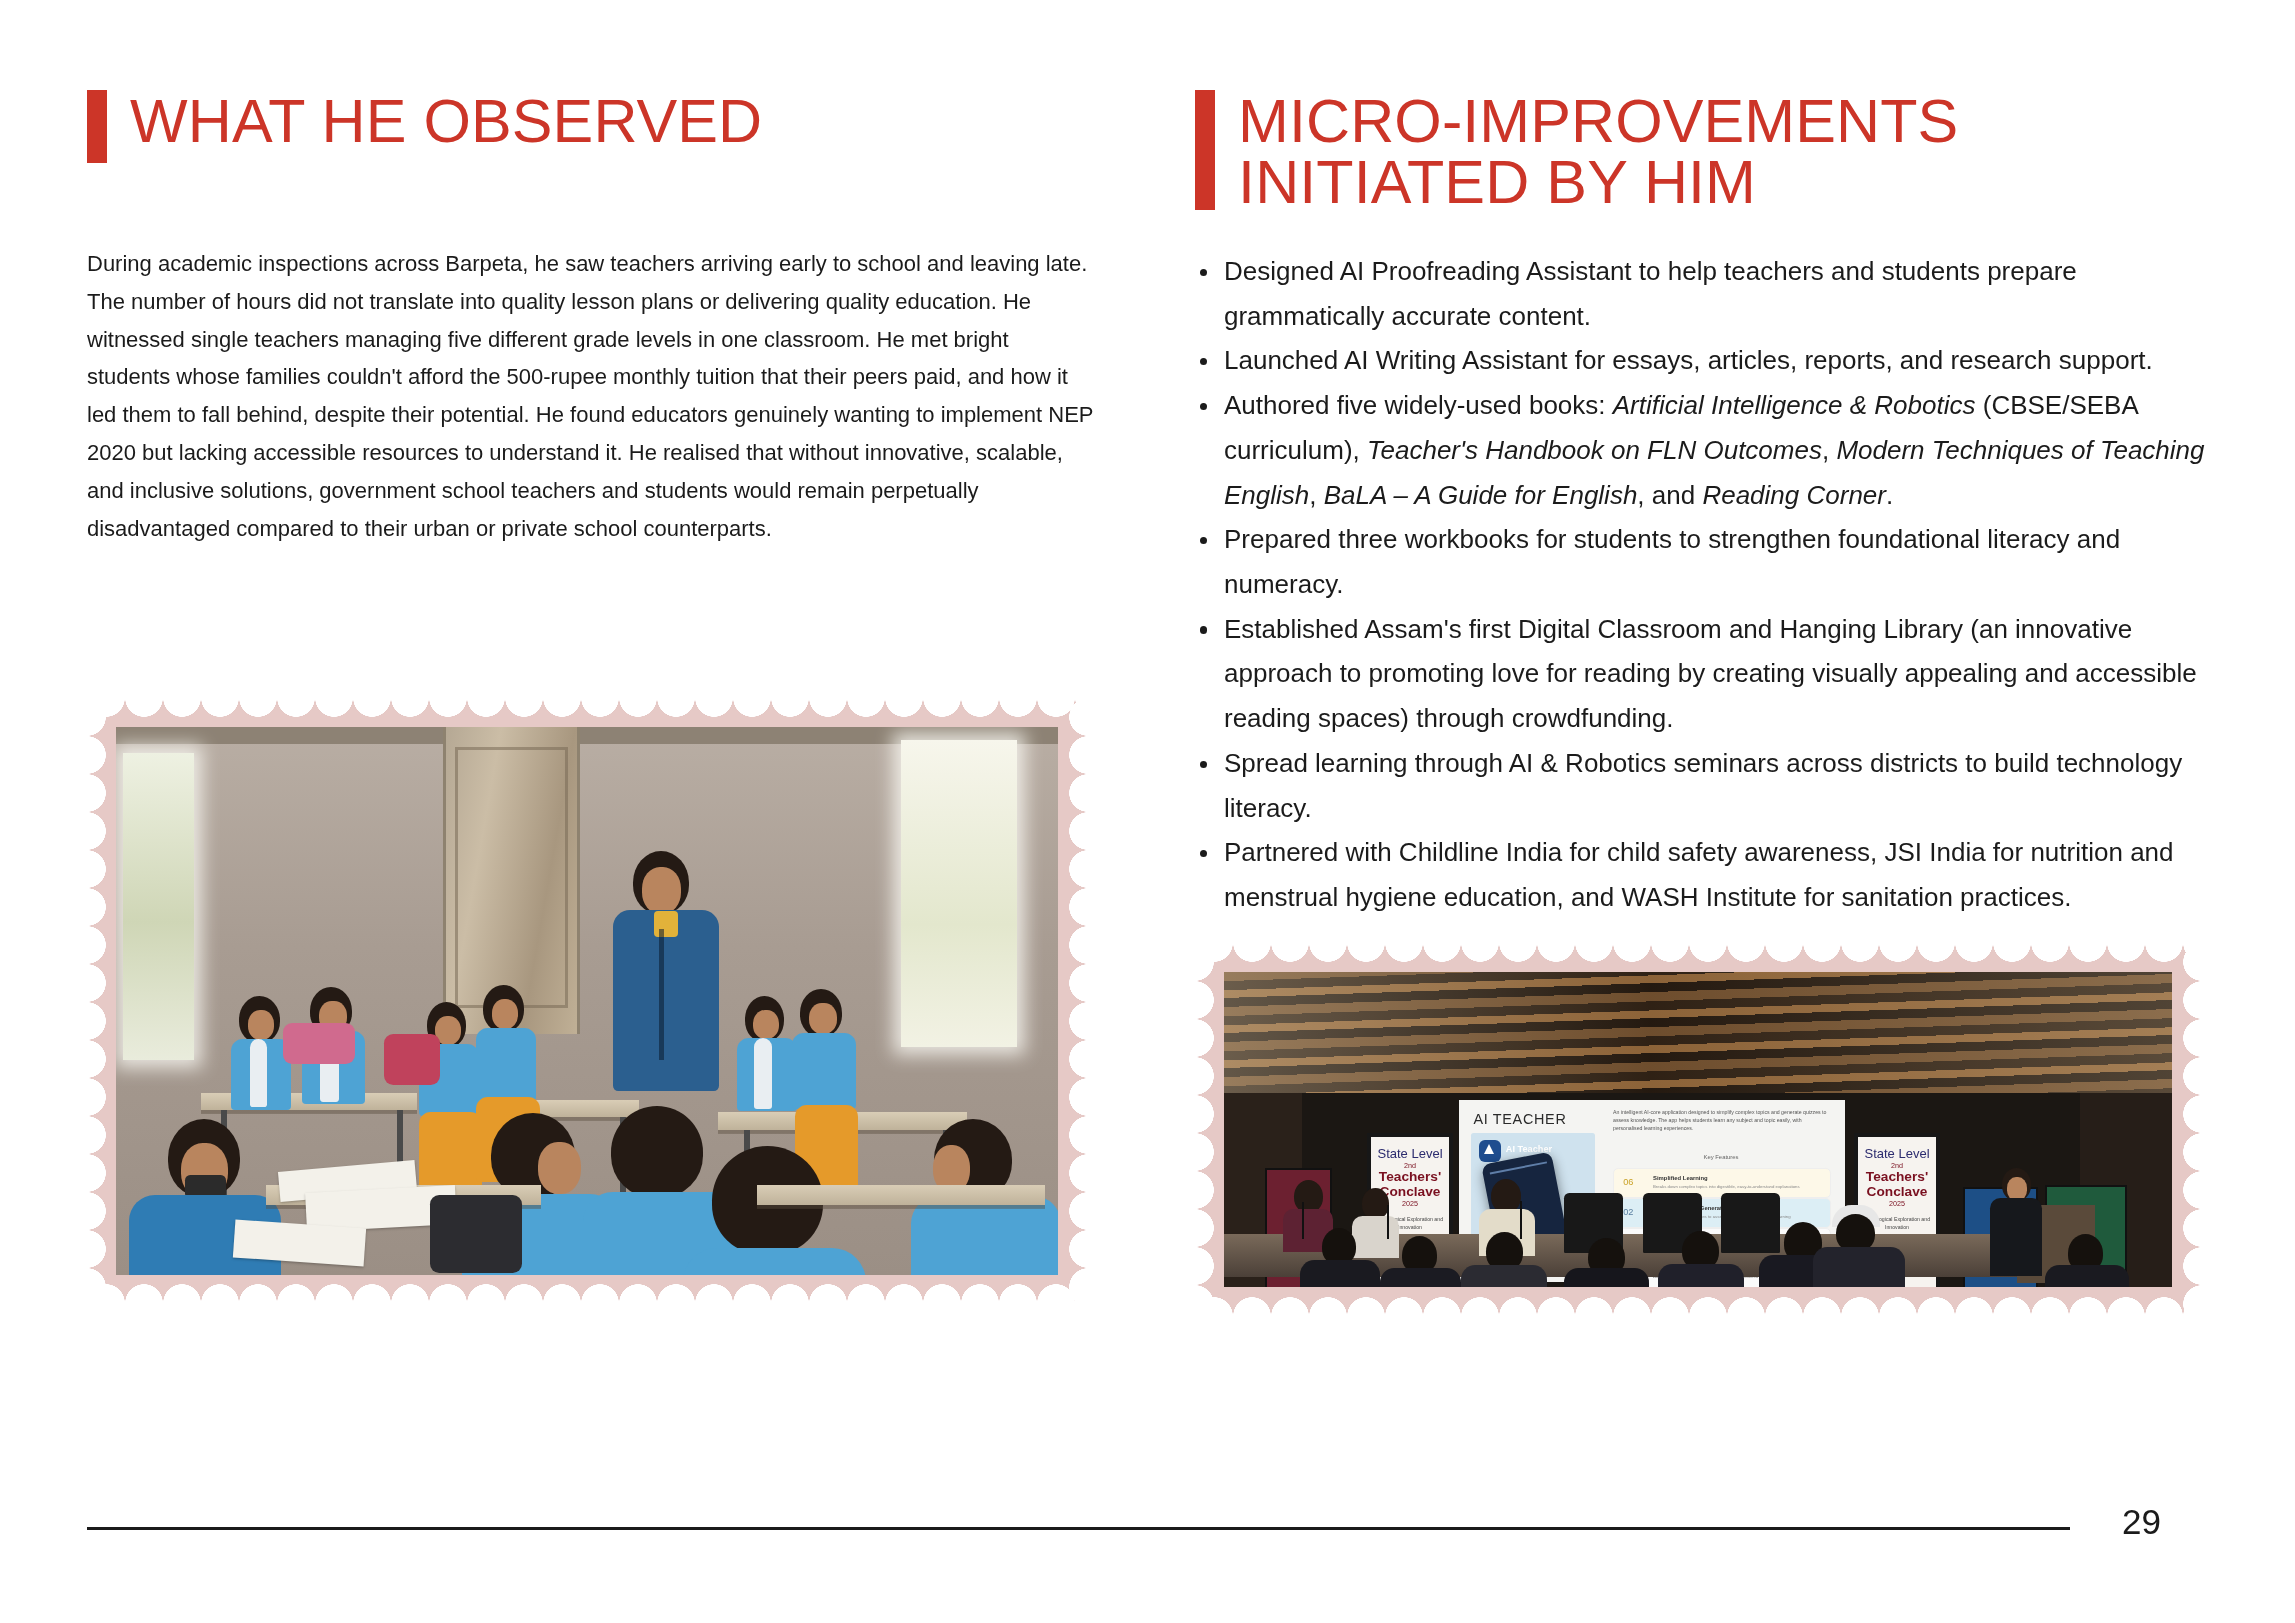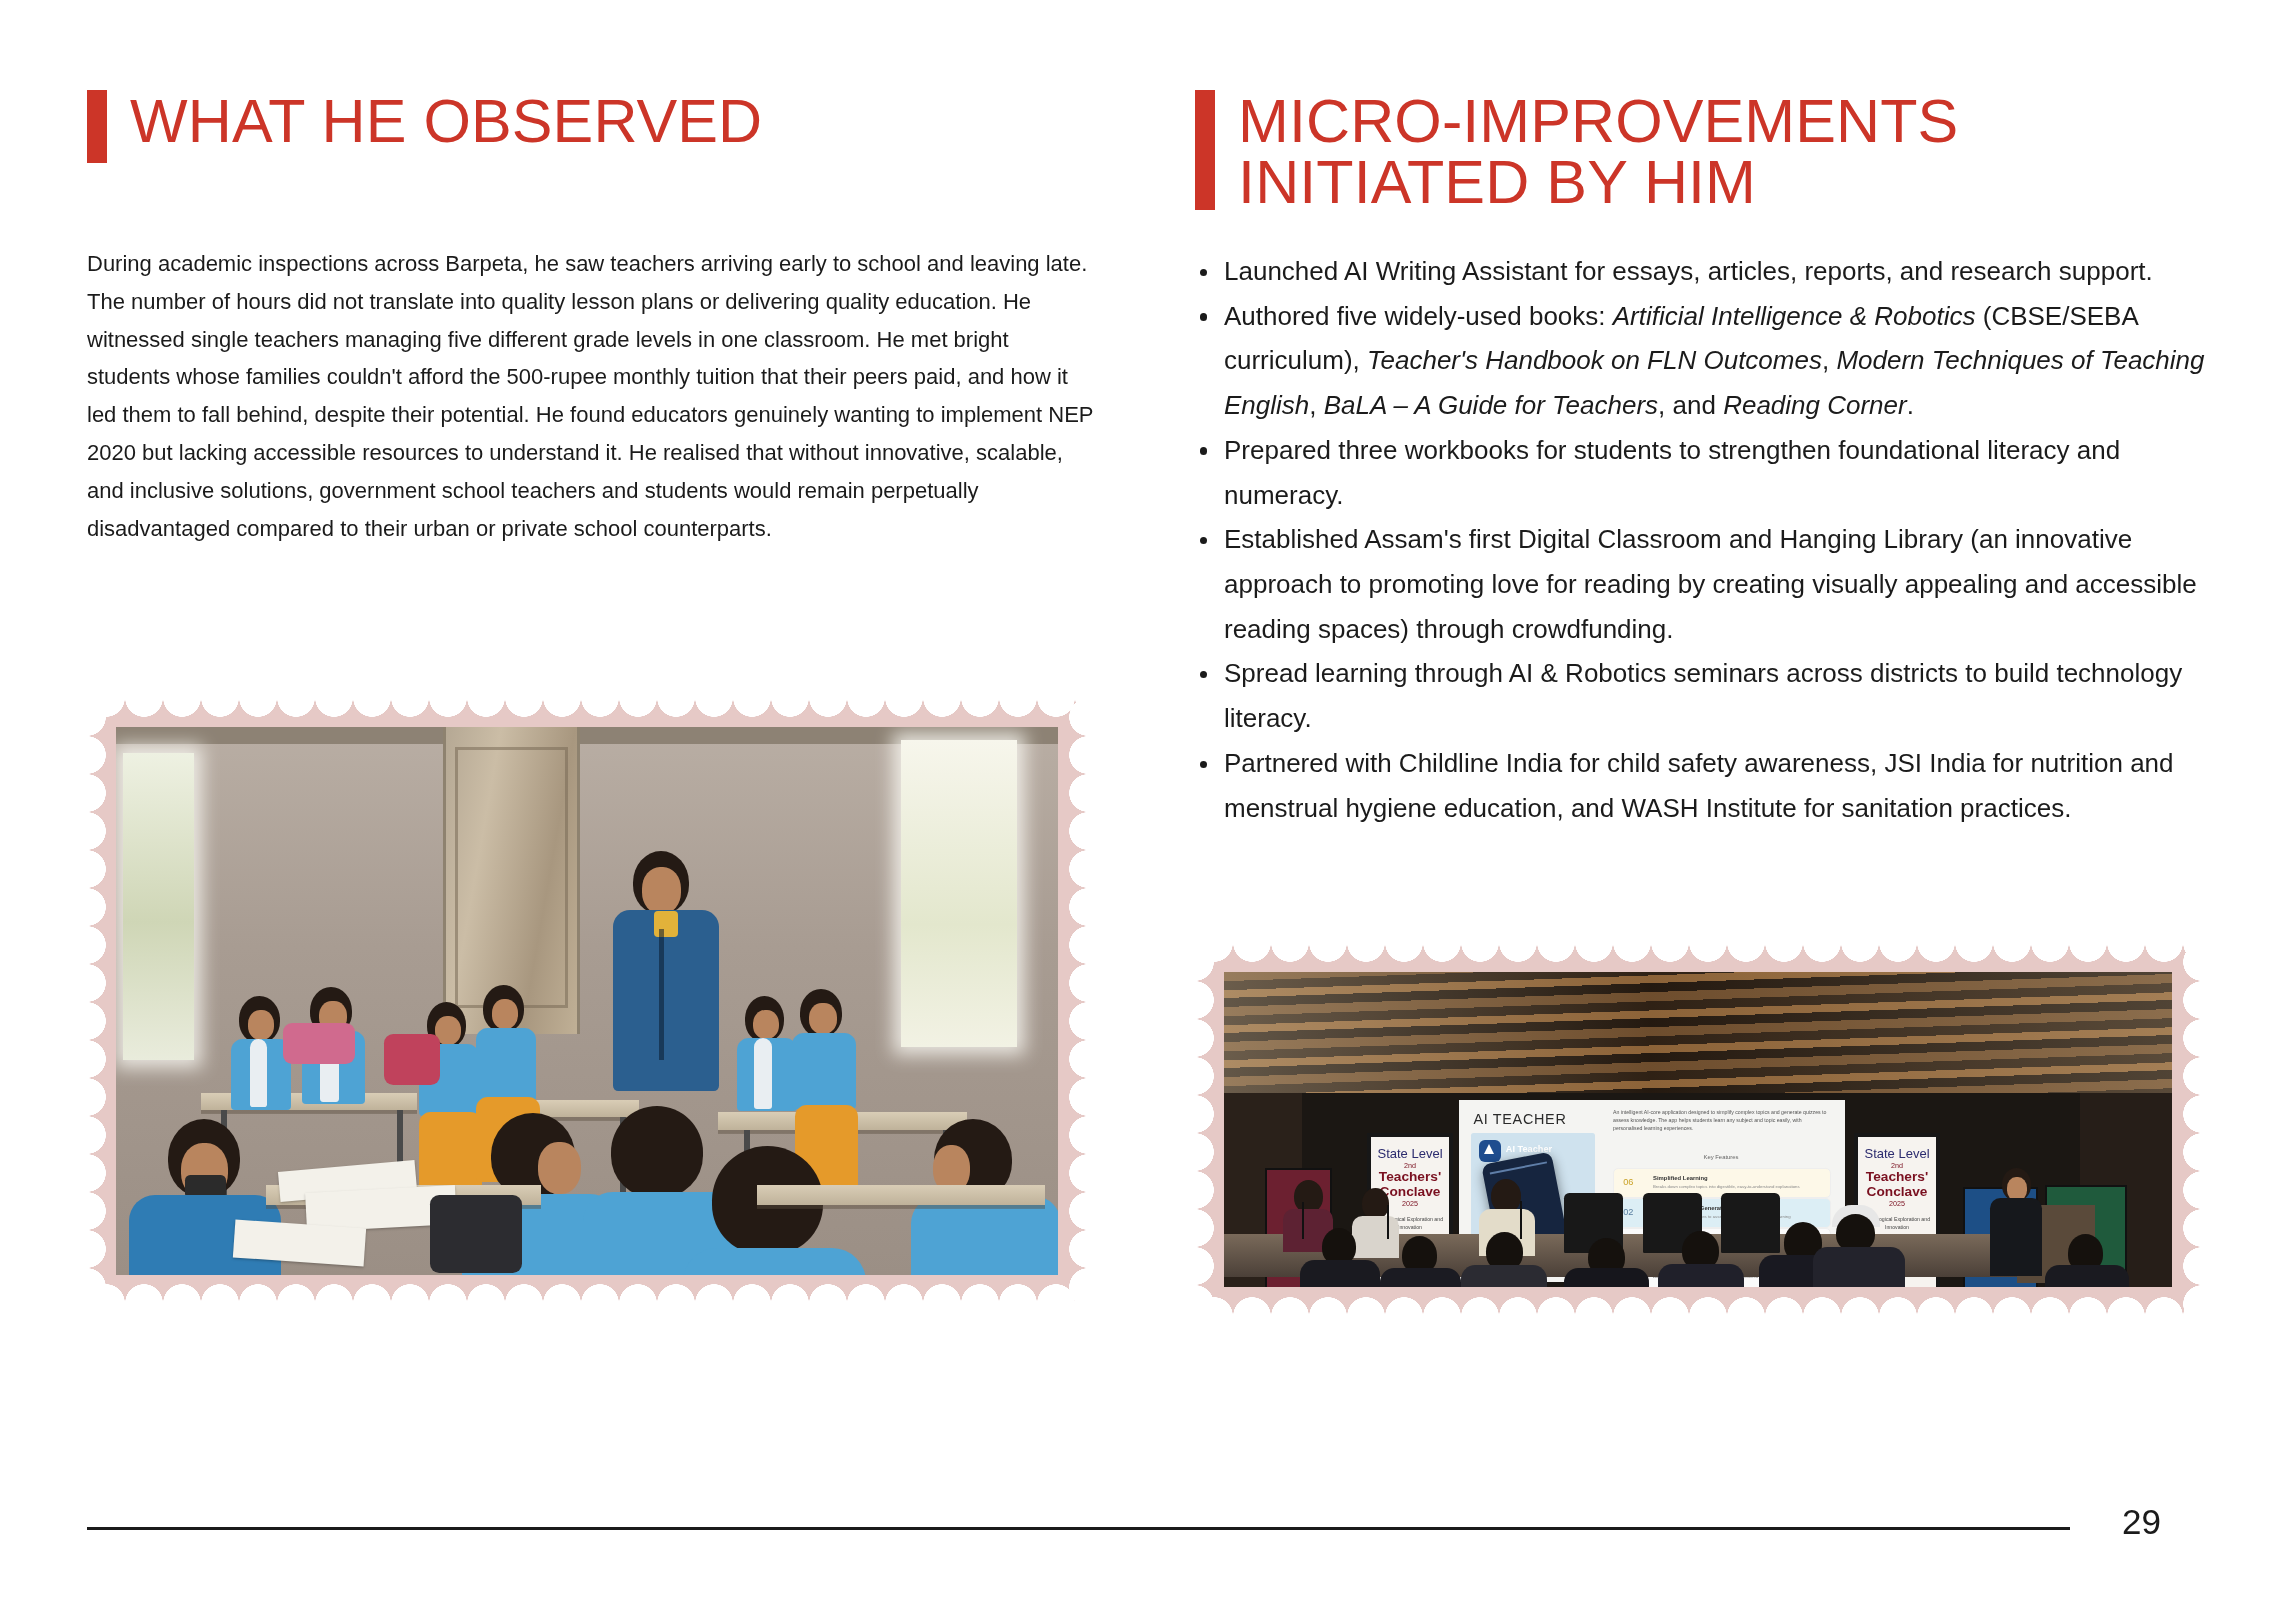--- a/index.html
+++ b/index.html
@@ -326,22 +326,23 @@
   </div>
 
   <div class="col col-right">
     <div class="heading-row">
       <div class="head-bar two-line"></div>
       <div class="head-text">MICRO-IMPROVEMENTS INITIATED BY HIM</div>
     </div>
   </div>
 
   <ul class="bullets">
+      <li>Designed AI Proofreading Assistant to help teachers and students prepare grammatically accurate content.</li>
       <li>Launched AI Writing Assistant for essays, articles, reports, and research support.</li>
-      <li>Authored five widely-used books: <em>Artificial Intelligence &amp; Robotics</em> (CBSE/SEBA curriculum), <em>Teacher's Handbook on FLN Outcomes</em>, <em>Modern Techniques of Teaching English</em>, <em>BaLA – A Guide for Teachers</em>, and <em>Reading Corner</em>.</li>
+      <li>Authored five widely-used books: <em>Artificial Intelligence &amp; Robotics</em> (CBSE/SEBA curriculum), <em>Teacher's Handbook on FLN Outcomes</em>, <em>Modern Techniques of Teaching English</em>, <em>BaLA – A Guide for English</em>, and <em>Reading Corner</em>.</li>
       <li>Prepared three workbooks for students to strengthen foundational literacy and numeracy.</li>
       <li>Established Assam's first Digital Classroom and Hanging Library (an innovative approach to promoting love for reading by creating visually appealing and accessible reading spaces) through crowdfunding.</li>
       <li>Spread learning through AI &amp; Robotics seminars across districts to build technology literacy.</li>
       <li>Partnered with Childline India for child safety awareness, JSI India for nutrition and menstrual hygiene education, and WASH Institute for sanitation practices.</li>
     </ul>
 
   <div class="stamp stamp-right"></div>
   <div class="stamp-inner photo-right">
     <div class="hall"></div>
     <div class="hall-ceil"></div>

